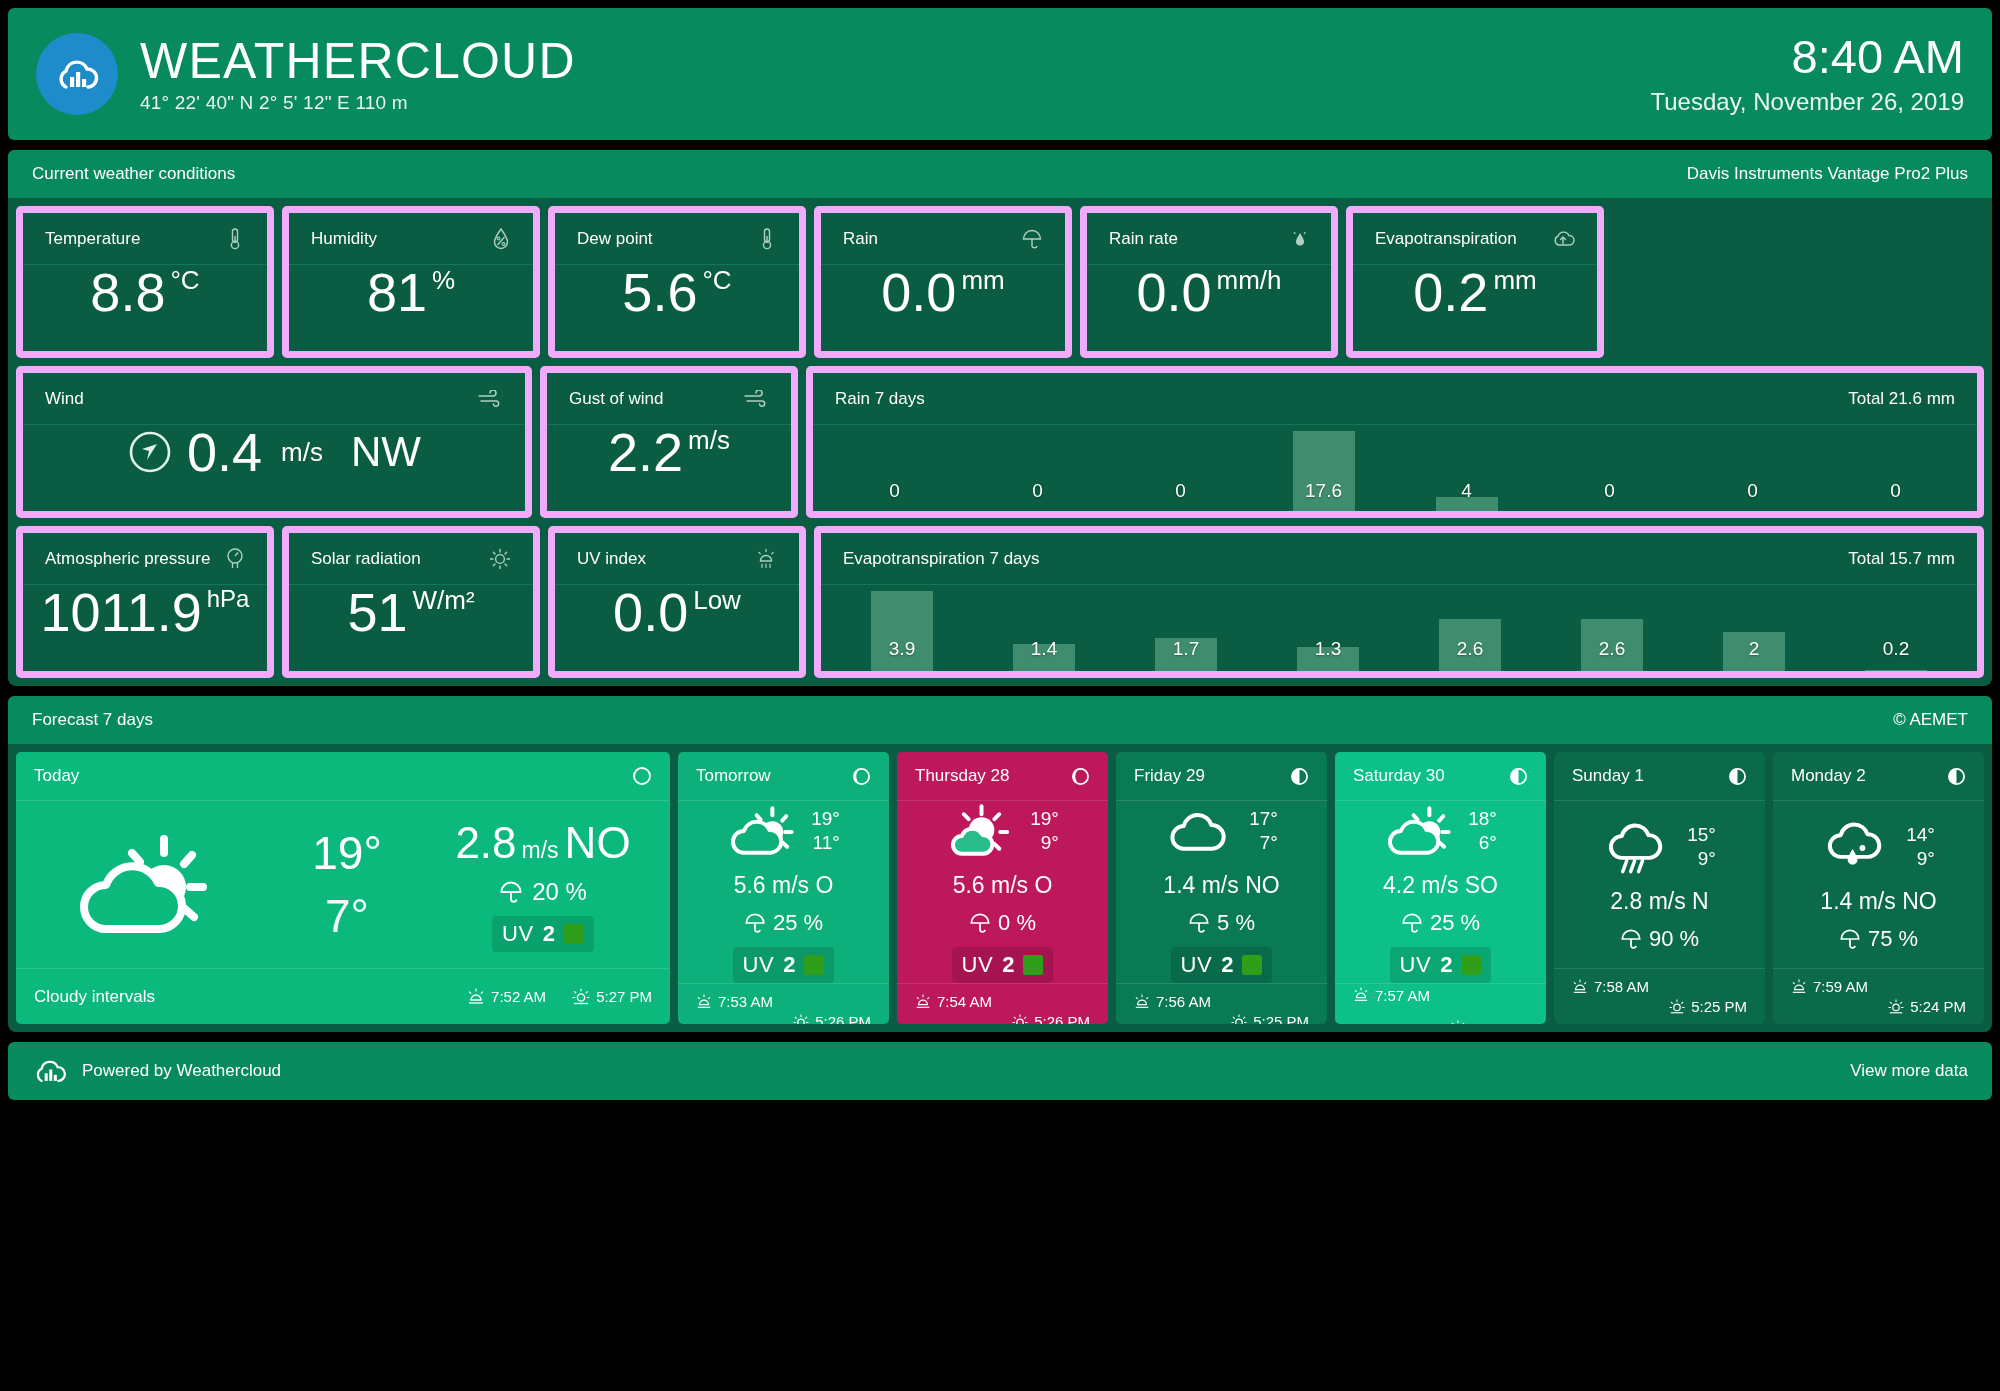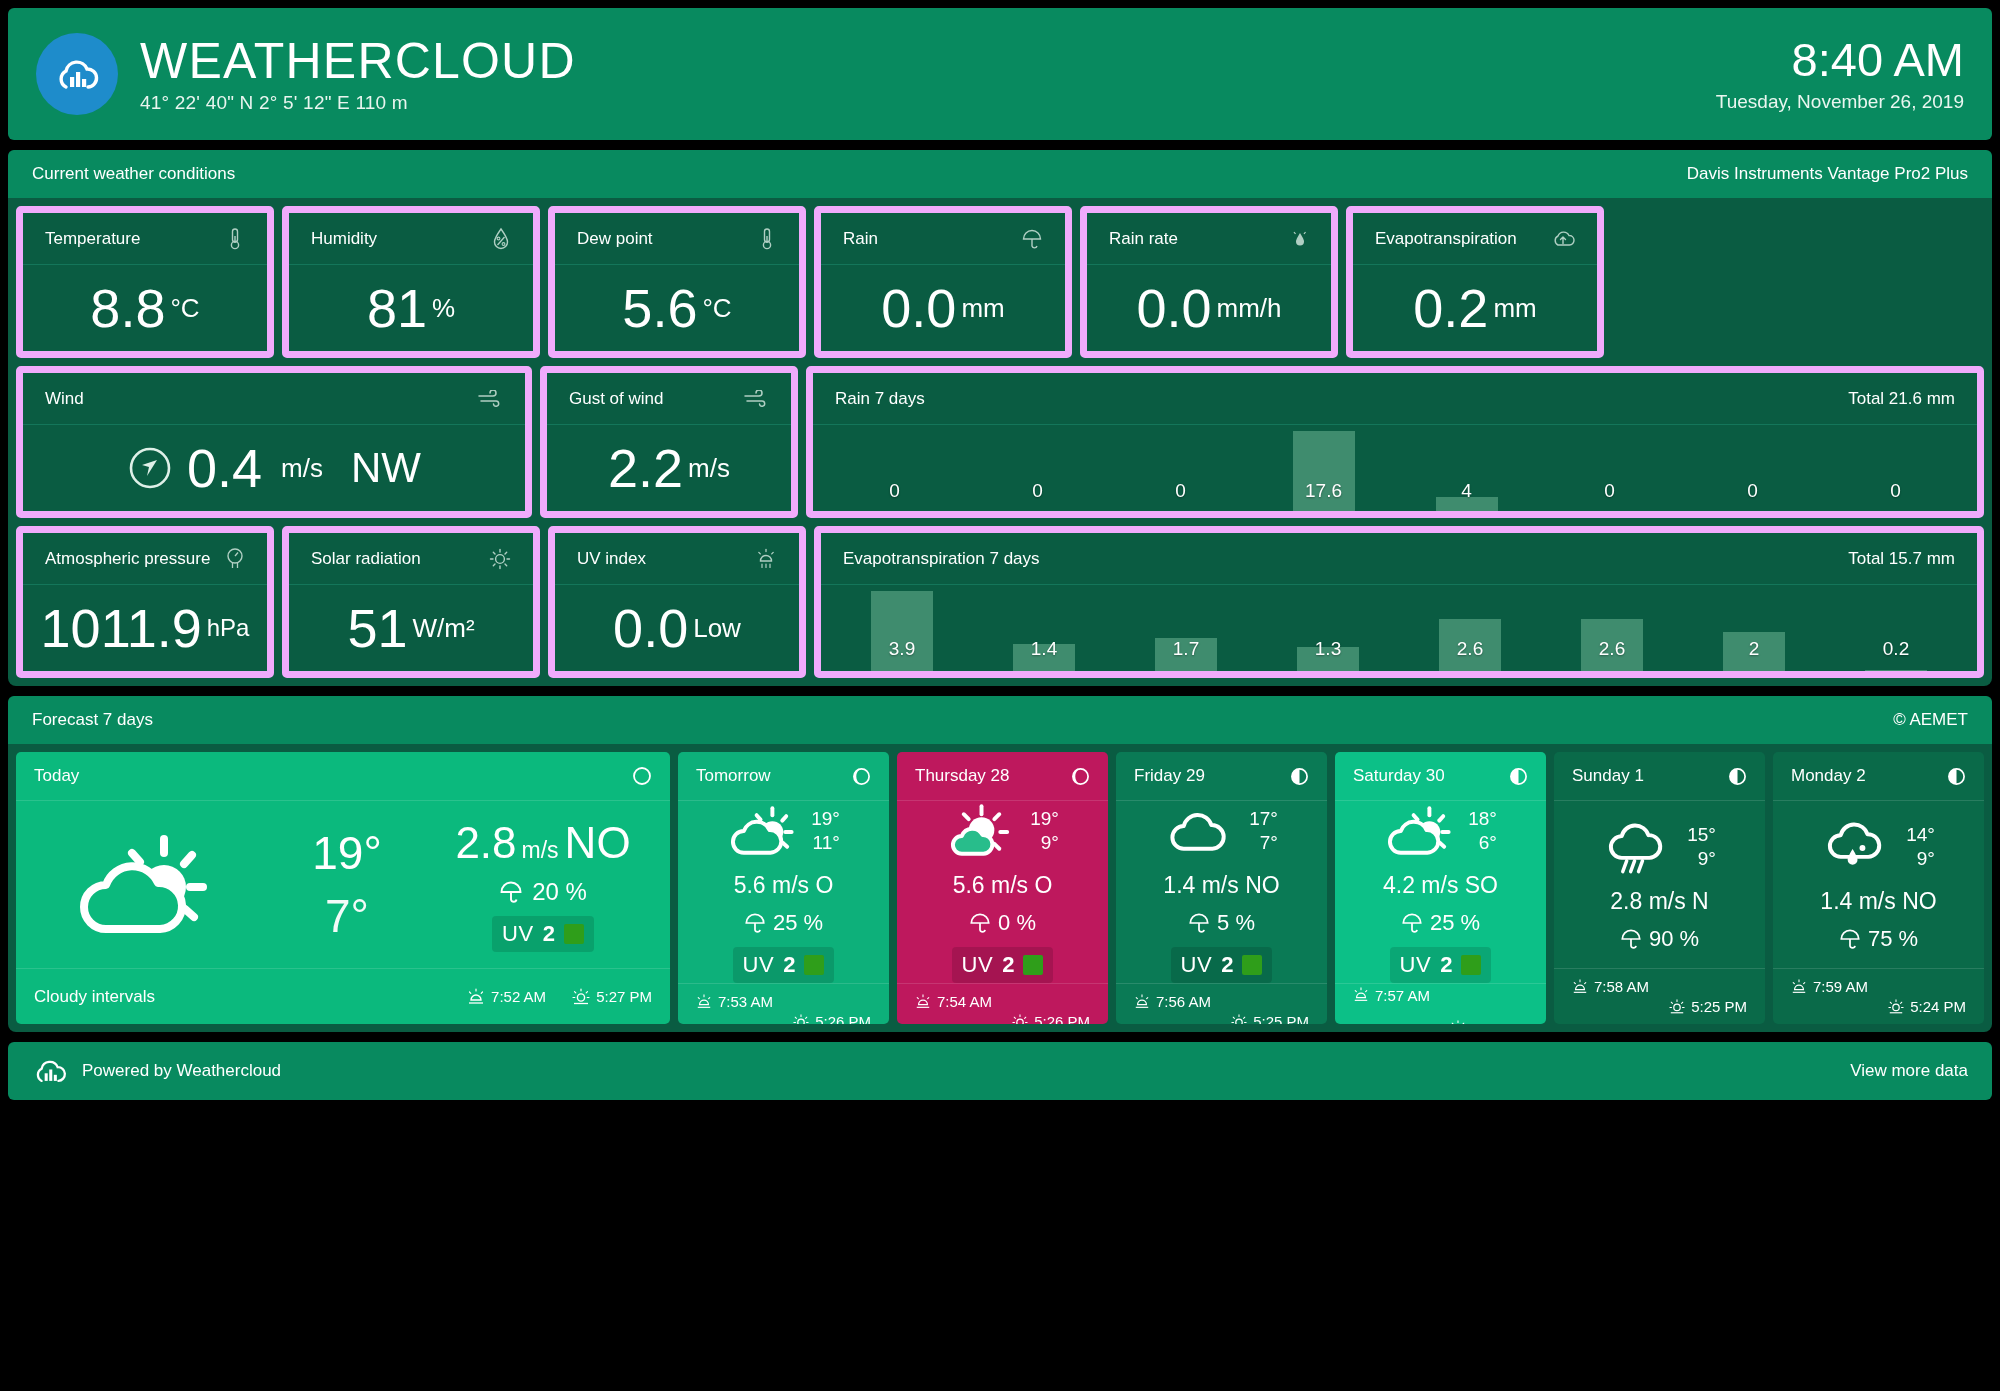--- a/index.html
+++ b/index.html
@@ -28,21 +28,21 @@
     flex: none;
   }
   .head-titles { margin-left: 22px; }
   .brand {
     font-size: 50px; font-weight: 300; color: #ffffff;
     letter-spacing: 1.2px; line-height: 1.06;
   }
   .coords { font-size: 19px; color: #e9f5ef; margin-top: 4px; letter-spacing: .2px; }
   .head-right { margin-left: auto; text-align: right; }
   .clock { font-size: 47px; font-weight: 300; color: #ffffff; line-height: 1.05; }
-  .datestr { font-size: 19px; color: #eaf6f0; margin-top: 6px; }
+  .datestr { font-size: 24px; color: #eaf6f0; margin-top: 6px; }
 
   
   .panel { background: #0a5c42; border-radius: 8px; }
   .panel-bar {
     background: #088a5f;
     border-radius: 6px 6px 0 0;
     height: 48px;
     display: flex; align-items: center;
     padding: 0 24px;
     font-size: 17px; color: #ffffff;
@@ -61,21 +61,21 @@
     overflow: hidden;
   }
   .card-head {
     height: 52px; display: flex; align-items: center;
     padding: 0 22px;
     border-bottom: 1px solid #14765a;
     flex: none;
   }
   .card-title { font-size: 17px; color: #ffffff; }
   .card-icon { margin-left: auto; opacity: .78; display: flex; align-items: center; }
-  .card-body { flex: 1; display: flex; align-items: center; justify-content: center; }
+  .card-body { flex: 1; display: flex; align-items: flex-start; justify-content: center; }
   .big { font-size: 54px; font-weight: 300; color: #ffffff; line-height: 1; }
   .unit { font-size: 26px; font-weight: 400; color: #ffffff; margin-left: 5px; }
   .unit.sm { font-size: 24px; }
 
   .w-temp, .w-hum, .w-dew { width: 258px; }
   .w-rain, .w-rate, .w-evap { width: 258px; }
   .h-card { height: 152px; }
 
   .wind-card { width: 516px; }
   .gust-card { width: 258px; }

